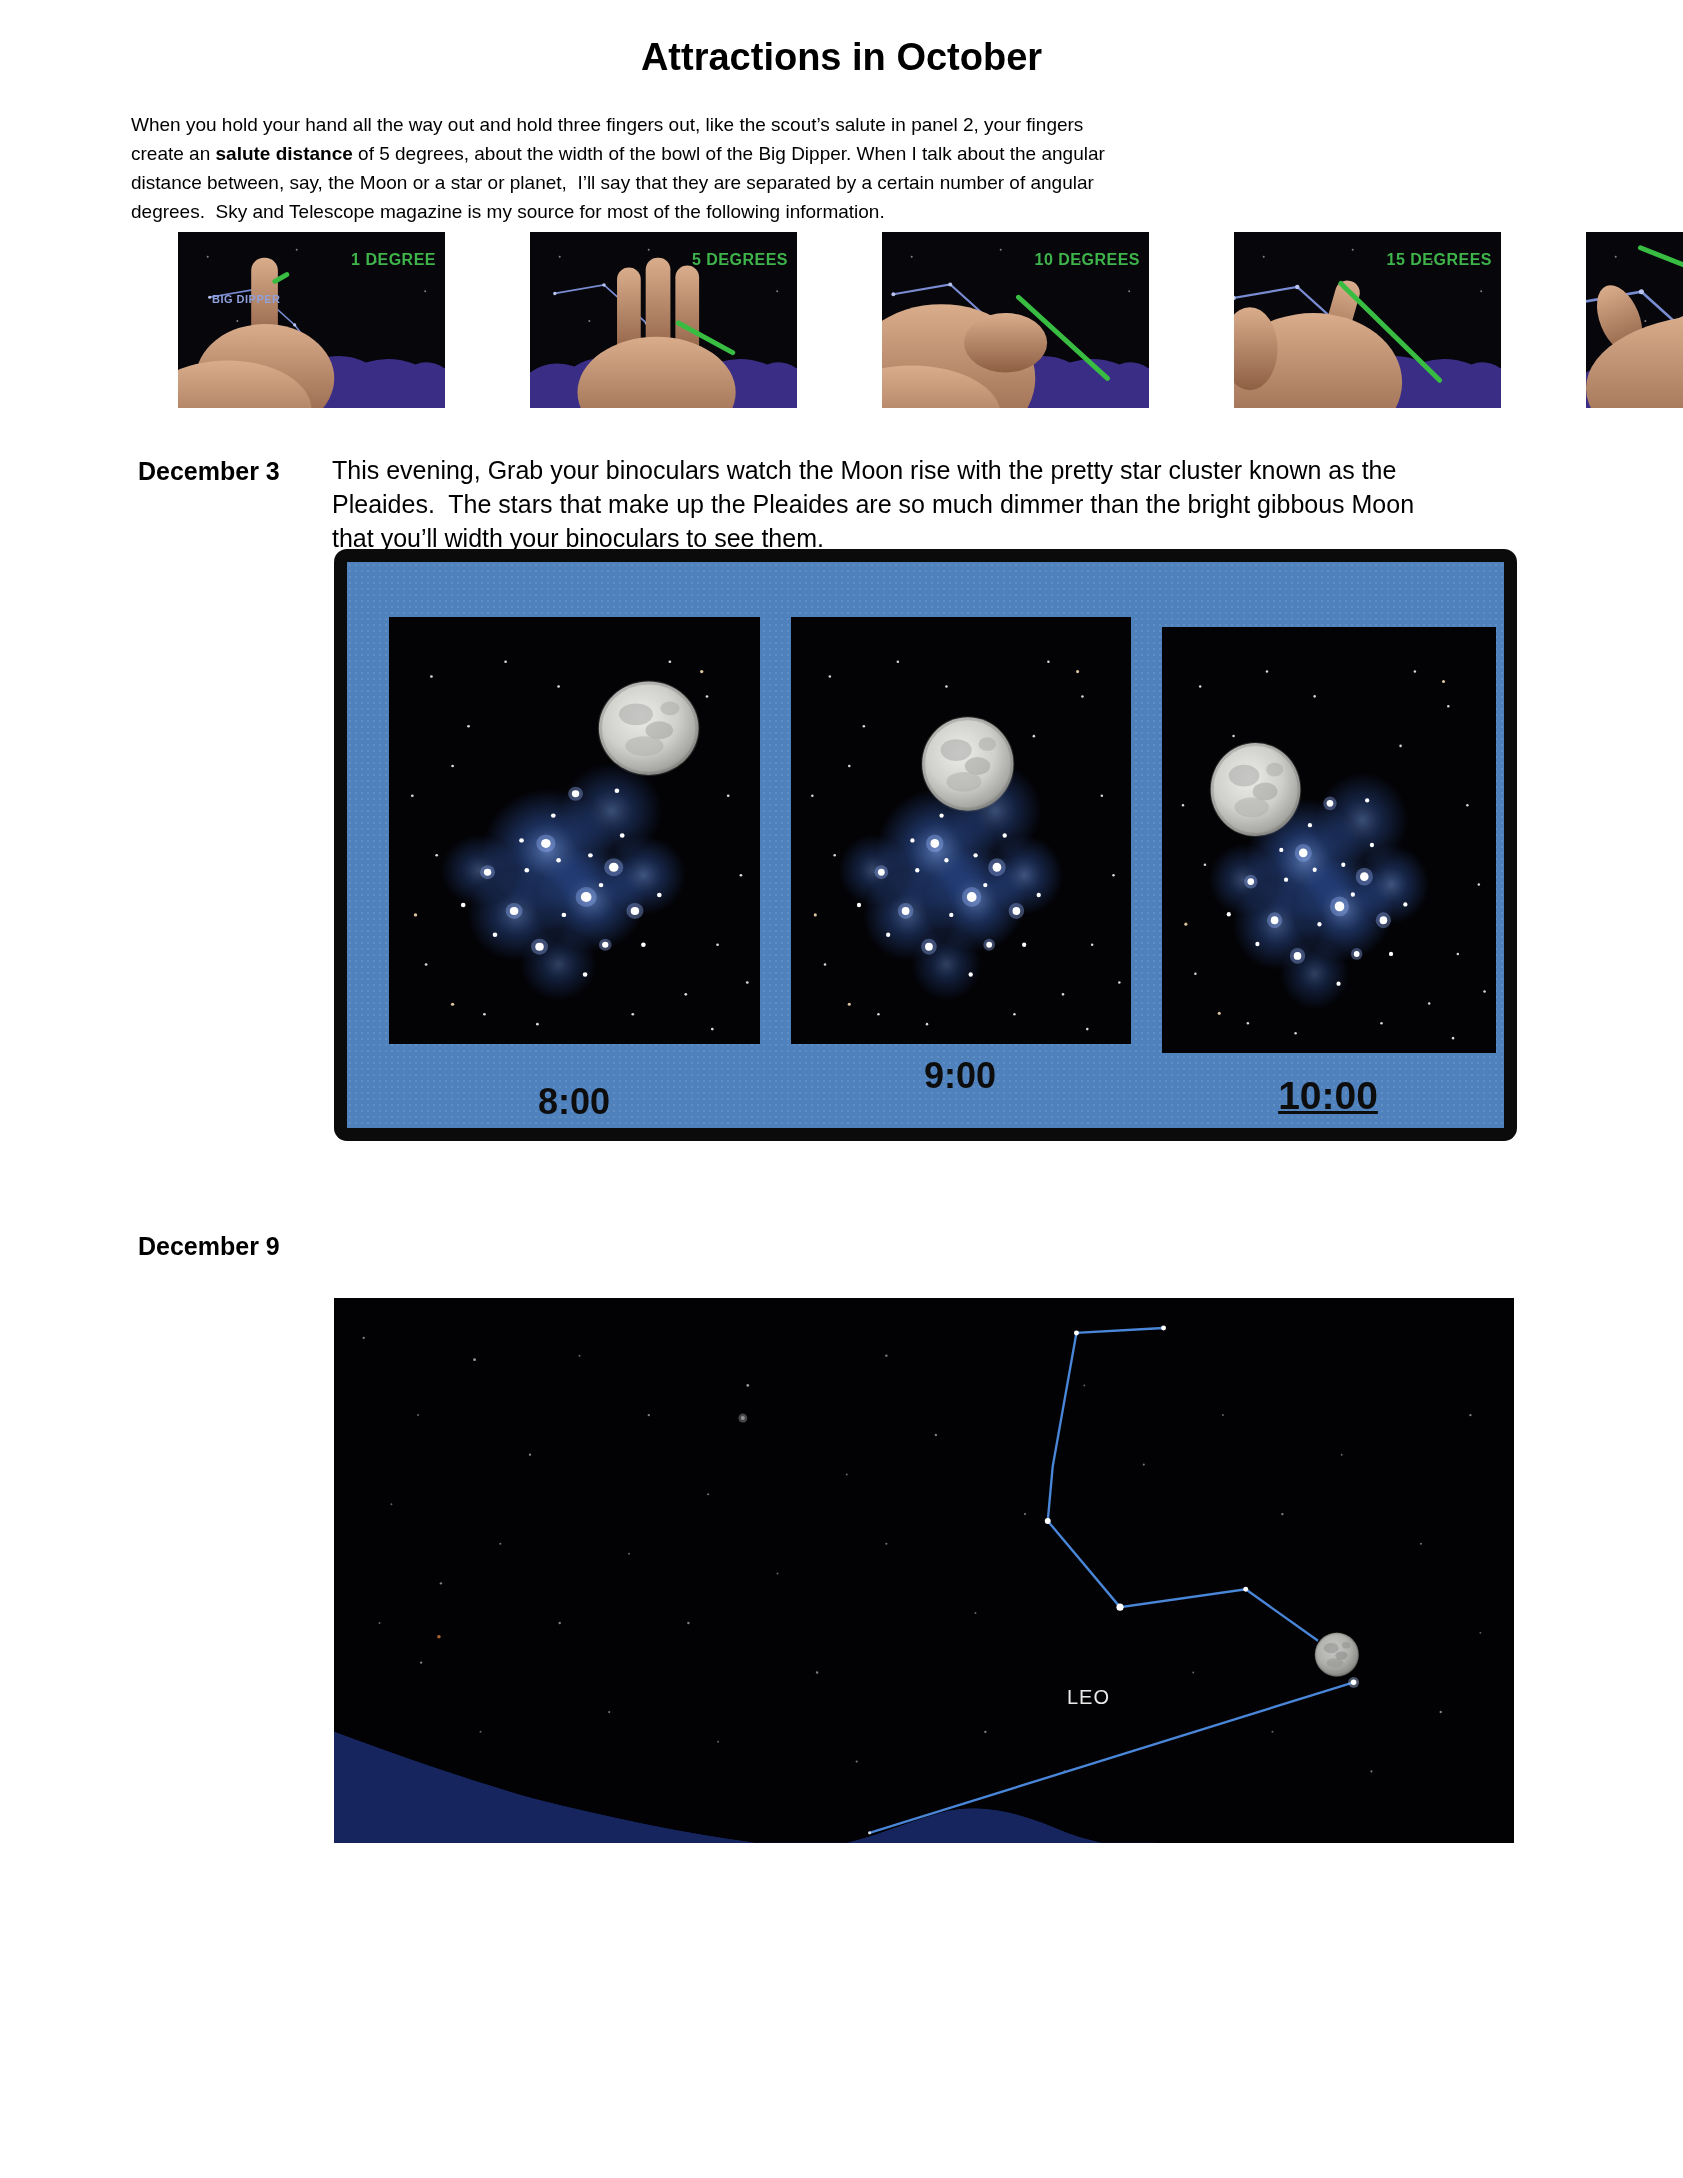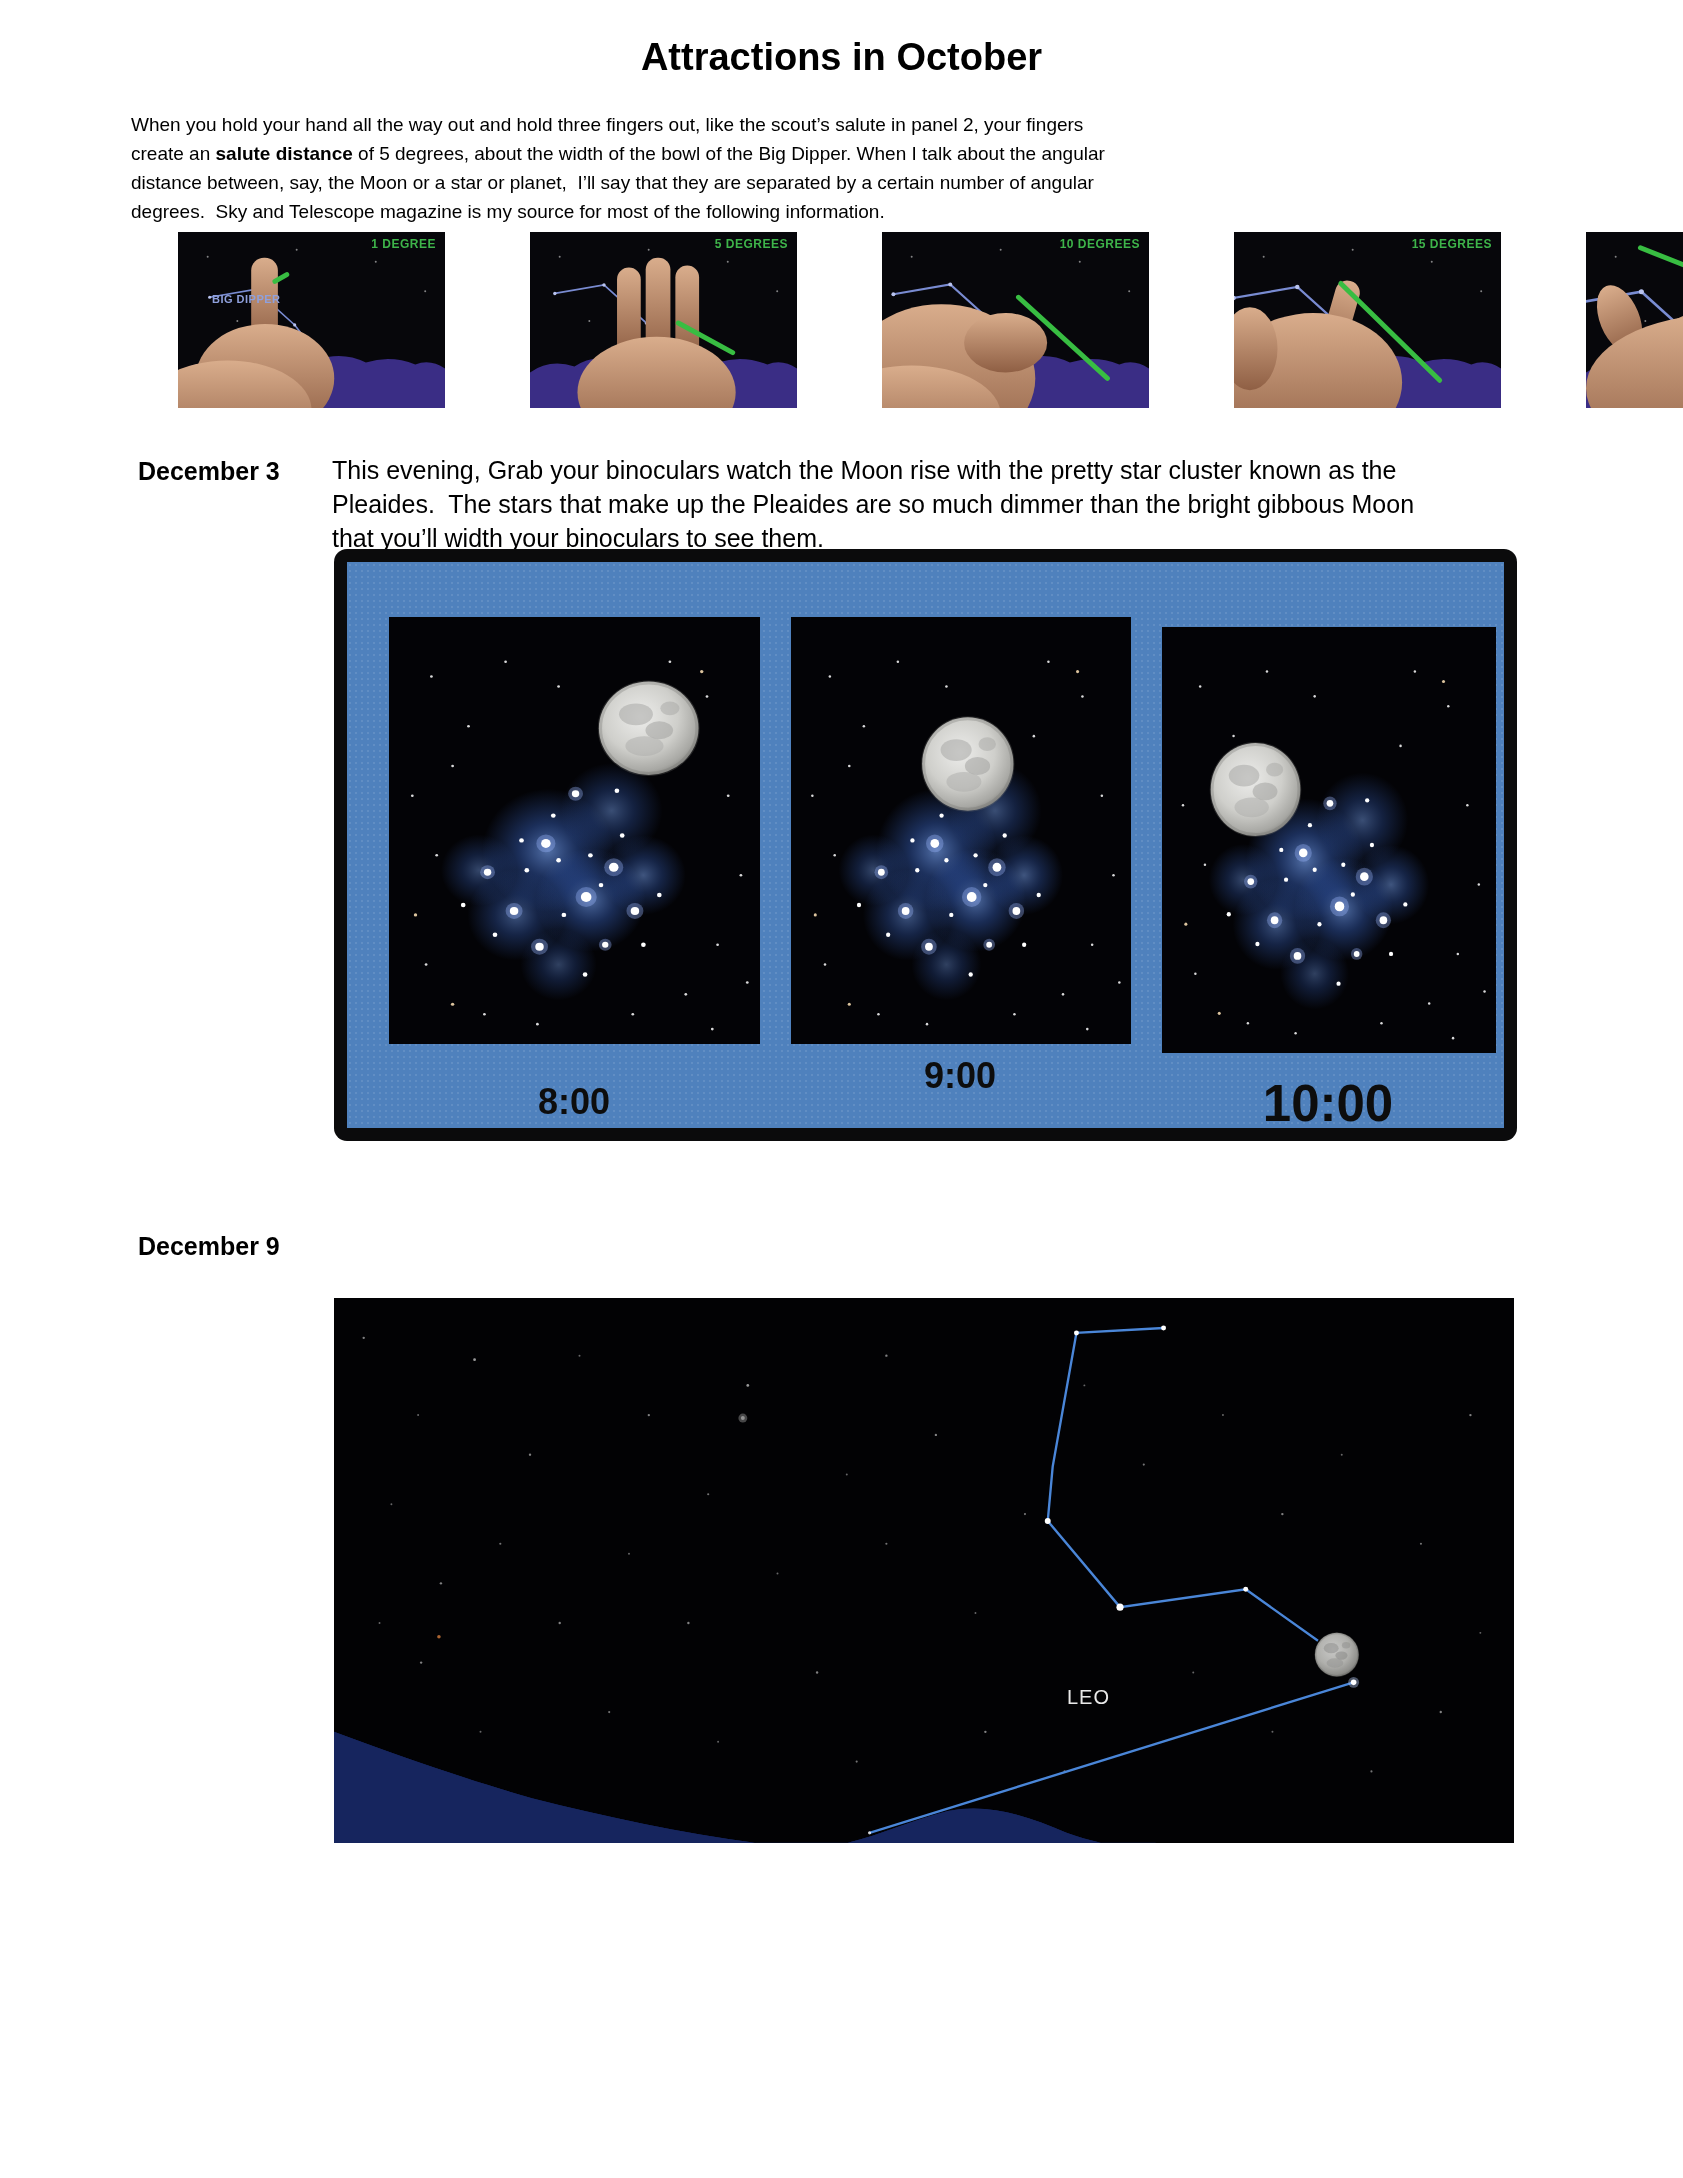--- a/index.html
+++ b/index.html
@@ -9,21 +9,21 @@
          font-size:38px;font-weight:bold;}
   .intro{position:absolute;left:131px;top:91px;width:1505px;font-size:19px;line-height:29px;
          white-space:pre-wrap;}
   .intro b{font-weight:bold;}
 
   
   .hand-strip{position:absolute;left:138px;top:216px;width:1361px;height:176px;
               display:flex;gap:5px;}
   .hand-panel{position:relative;width:267px;height:176px;background:#07070b;overflow:hidden;flex:0 0 auto;}
   .hand-panel svg{position:absolute;left:0;top:0;}
-  .deg-label{position:absolute;top:5px;right:9px;font-size:12px;font-weight:bold;
+  .deg-label{position:absolute;top:19px;right:9px;font-size:16px;font-weight:bold;
              color:#3eb44a;letter-spacing:0.5px;white-space:nowrap;}
   .bigdipper-label{position:absolute;left:34px;top:61px;font-size:11px;font-weight:bold;
              color:#8fa0dd;letter-spacing:0.5px;}
 
   
   .entry-date{position:absolute;left:138px;font-size:25px;font-weight:bold;white-space:pre;}
   .entry-text{position:absolute;left:332px;font-size:25px;line-height:34px;width:1228px;
               white-space:pre-wrap;}
 
   
@@ -33,21 +33,21 @@
                  background-image:radial-gradient(rgba(255,255,255,.10) 1px,rgba(0,0,0,0) 1px);
                  background-size:6px 6px;}
   .sky-panel{position:absolute;background:#030306;overflow:hidden;}
   .sky-panel svg{width:100%;height:100%;display:block;}
   .sky-p1{left:42px;top:55px;width:371px;height:427px;}
   .sky-p2{left:444px;top:55px;width:340px;height:427px;}
   .sky-p3{left:815px;top:65px;width:334px;height:426px;}
   .time-label{position:absolute;font-weight:bold;color:#0d0d0d;transform:translateX(-50%);}
   .time-1{left:227px;top:519px;font-size:36px;}
   .time-2{left:613px;top:493px;font-size:36px;}
-  .time-3{left:981px;top:512px;font-size:51px;}
+  .time-3{left:981px;top:512px;font-size:39px;text-decoration:underline;}
 
   
   .leo-frame{position:absolute;left:334px;top:1298px;width:1180px;height:545px;background:#020204;
              margin:0;overflow:hidden;}
   .leo-frame svg{display:block;width:1180px;height:545px;}
   .leo-label{position:absolute;left:733px;top:388px;font-size:20px;color:#e9e9e9;letter-spacing:1px;}
 </style>
 </head>
 <body>
 

